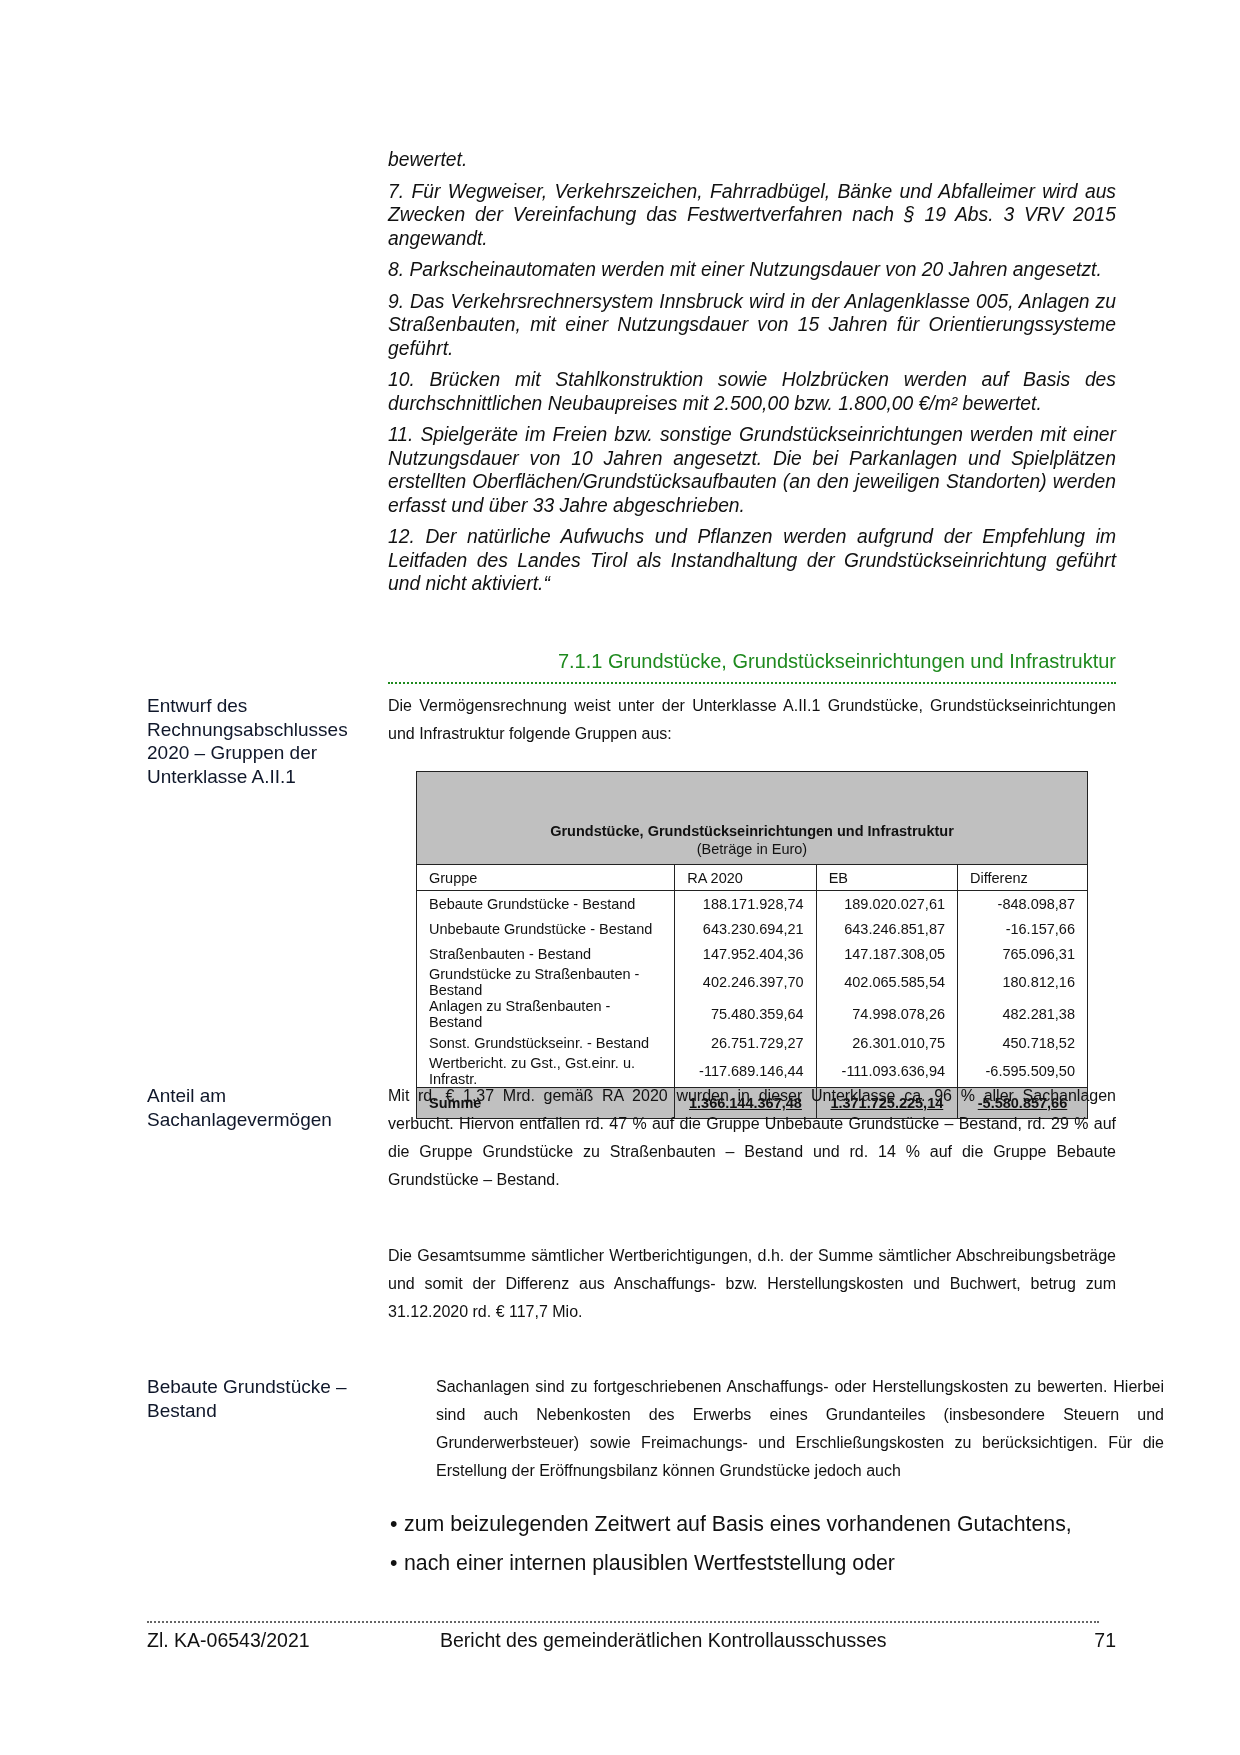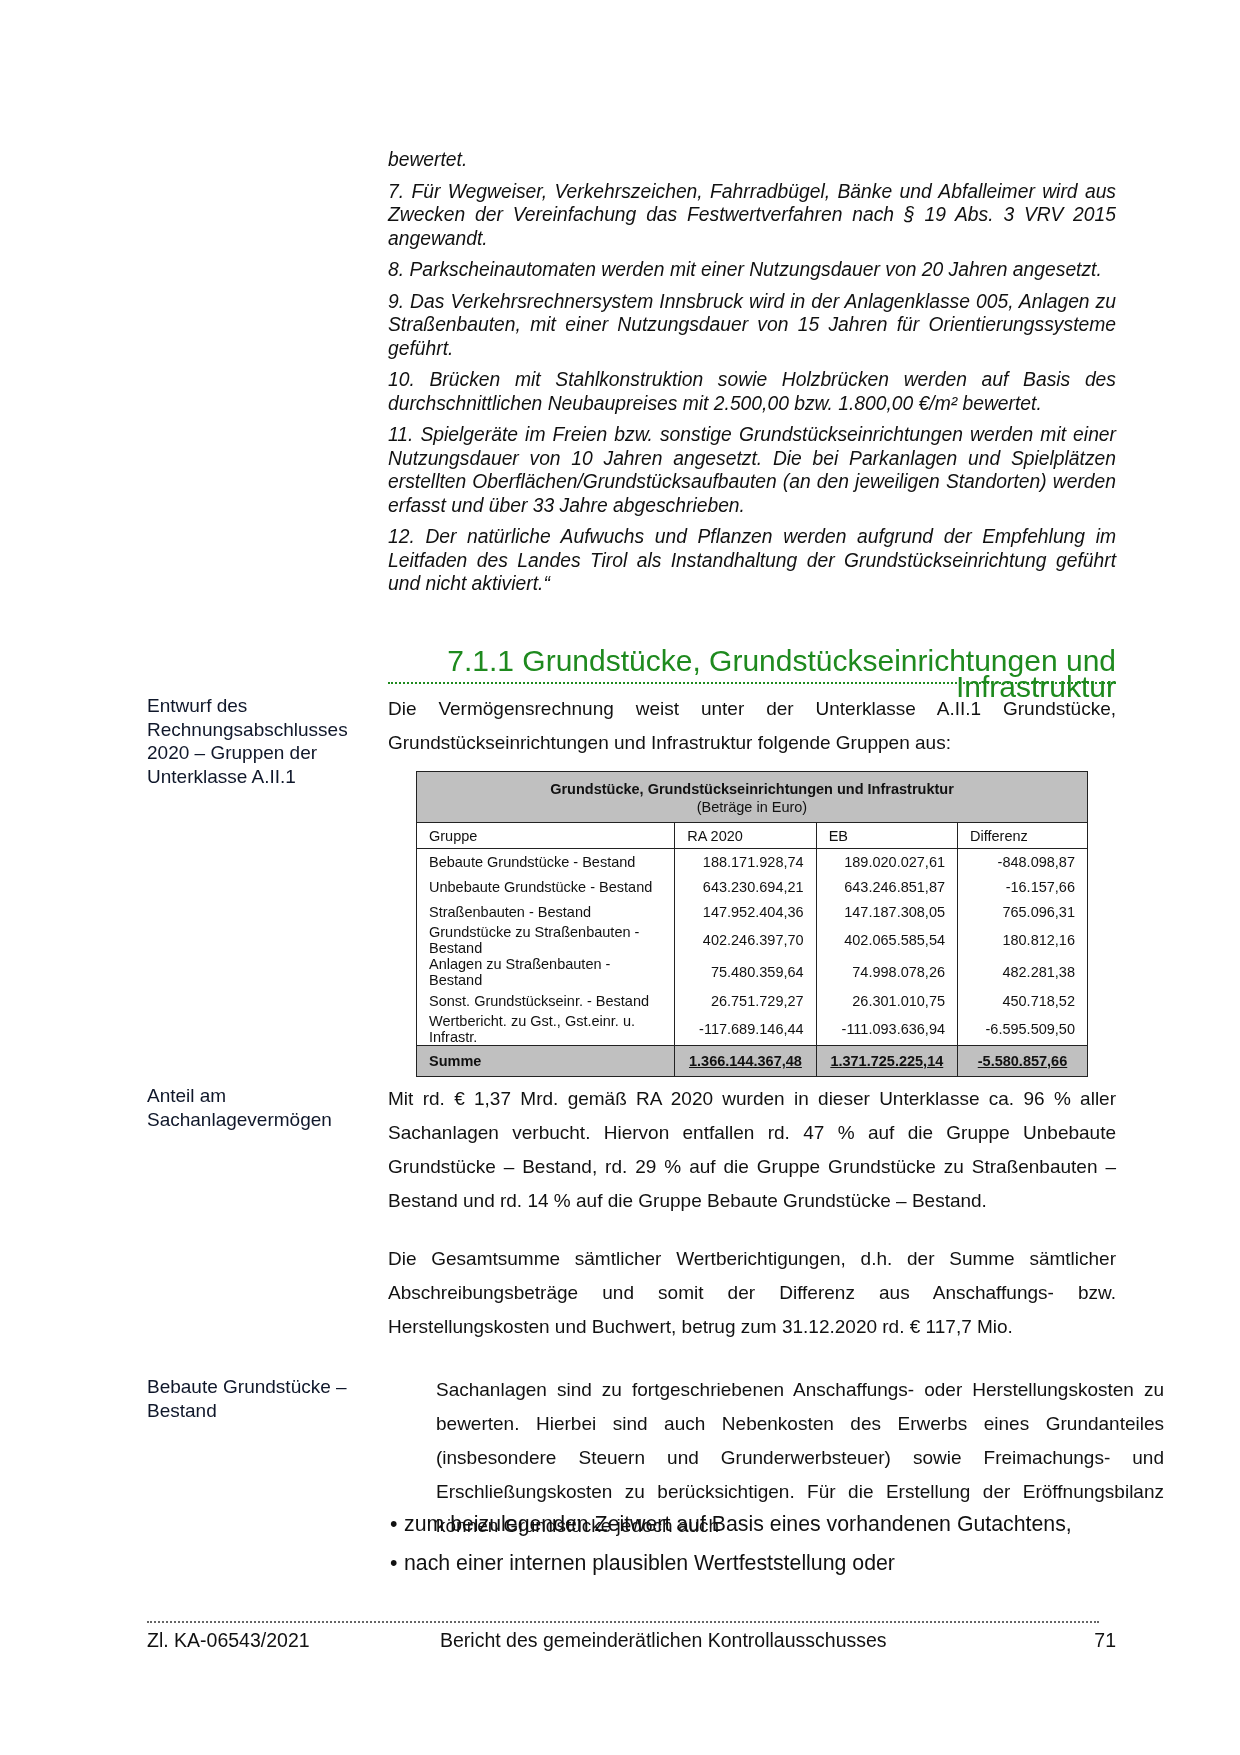--- a/index.html
+++ b/index.html
@@ -3,30 +3,30 @@
 <meta charset="utf-8">
 <style>
   html, body { margin:0; padding:0; background:#ffffff; }
   body { width:1240px; height:1755px; position:relative; overflow:hidden;
          font-family:"Liberation Sans", sans-serif; color:#111; }
   .main { position:absolute; left:388px; width:728px; }
   .it { font-style:italic; font-size:19.3px; line-height:23.5px; text-align:justify; }
   .it p { margin:0 0 8px 0; }
   .side { position:absolute; left:147px; width:230px; color:#0f172a;
           font-size:19px; line-height:23.5px; }
-  .body-text { font-size:19px; line-height:34px; text-align:justify; margin:0; }
+  .body-text { font-size:16px; line-height:28px; text-align:justify; margin:0; }
   .heading { position:absolute; left:388px; width:728px; top:648px; height:30px;
-             text-align:right; color:#1e8a1e; font-size:30px; line-height:26px;
+             text-align:right; color:#1e8a1e; font-size:20px; line-height:26px;
              border-bottom:2px dotted #1e8a1e; padding-bottom:4px; }
   table.fin { position:absolute; left:416px; top:771px; width:672px;
               border-collapse:collapse; font-size:14.5px; }
   table.fin td, table.fin th { border:1px solid #222; padding:0 12px; height:25px; }
   table.fin thead tr.caption td { background:#c0c0c0; text-align:center;
               height:auto; padding:8px 4px 6px; line-height:18px; }
-  .cap-title { font-weight:bold; }
+  .cap-title { font-weight:bold;margin-top:42px; }
   table.fin tr.hdr td { text-align:left; }
   table.fin tr.hdr td:first-child { text-align:left; }
   table.fin tbody td { border-top:none; border-bottom:none; }
   table.fin tbody td.num { text-align:right; }
   table.fin tr.sum td { background:#c0c0c0; font-weight:bold; height:30px;
               border-top:1px solid #222; border-bottom:1px solid #222; }
   table.fin tr.sum td.num { text-align:center;text-decoration:underline; }
   ul.bul { list-style:none; margin:0; padding:0; }
   ul.bul li { position:relative; padding-left:16px; font-size:21.3px; line-height:26.5px;
               text-align:justify; margin-bottom:12px; }

